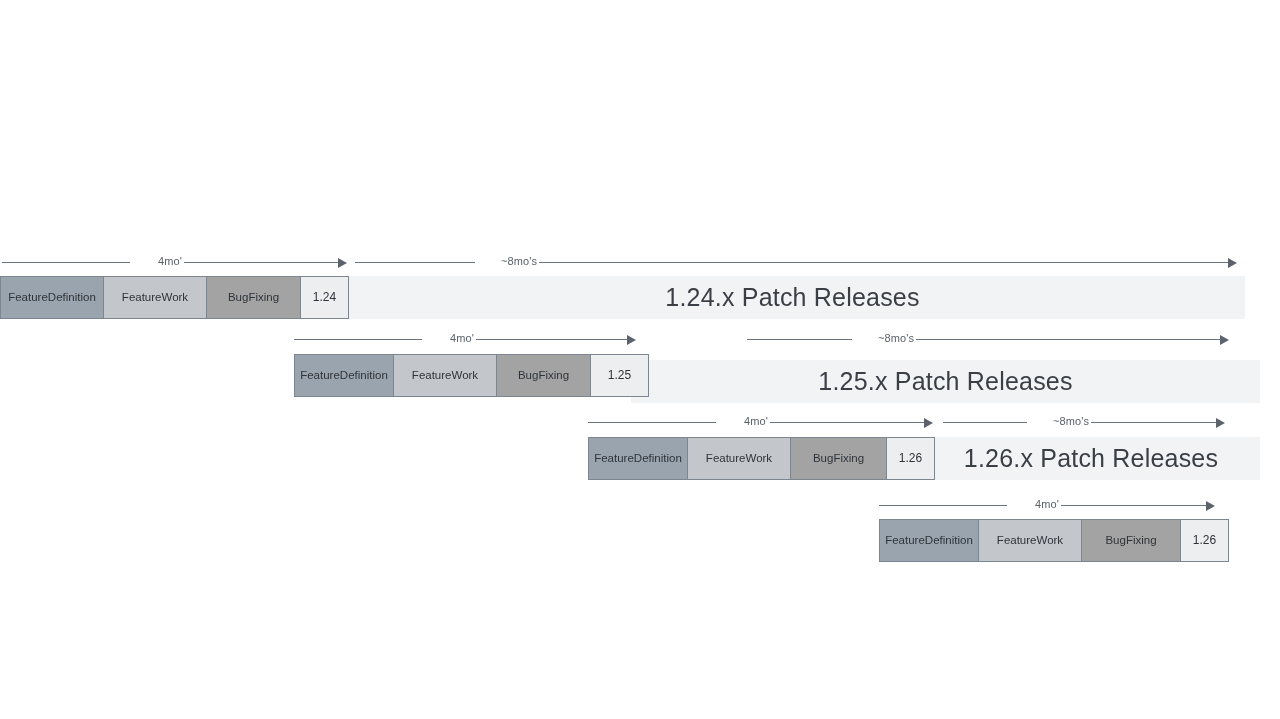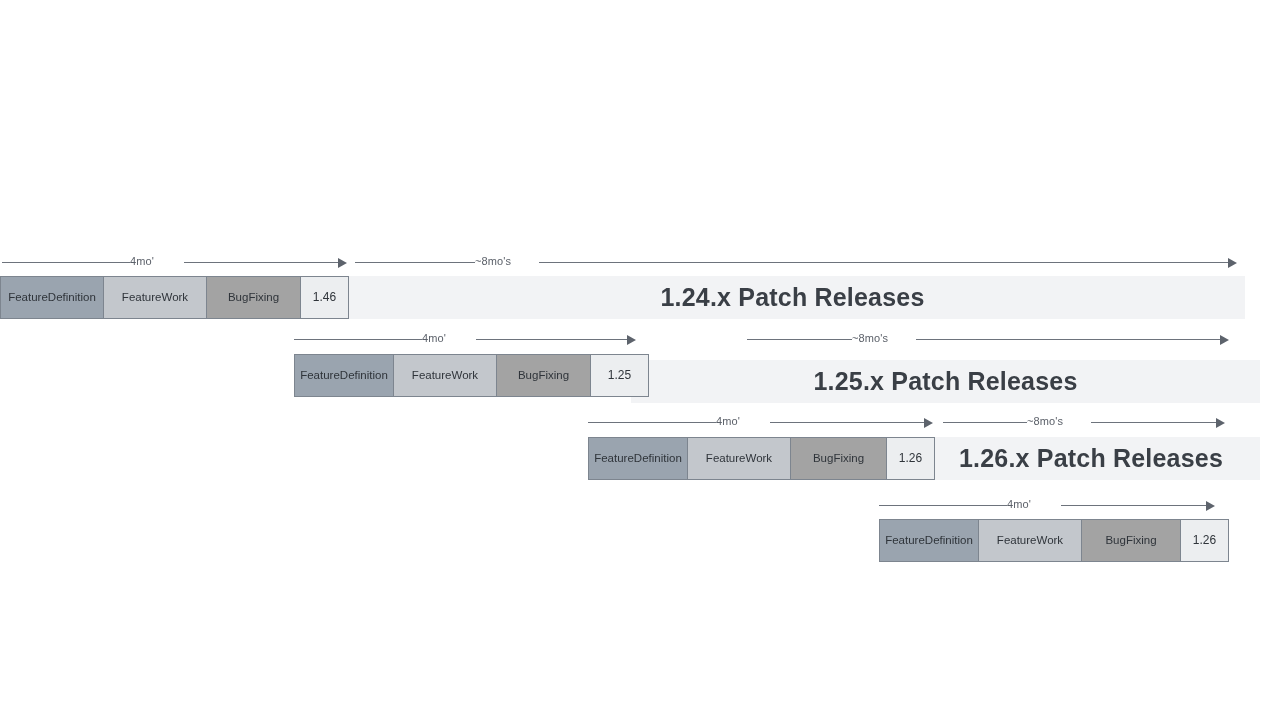--- a/index.html
+++ b/index.html
@@ -34,21 +34,21 @@
   
   .patch-band {
     position: absolute;
     background: #f2f3f5;
     display: flex;
     align-items: center;
     justify-content: center;
   }
   .patch-band-label {
     font-size: 25px;
-    font-weight: 700;
+    font-weight: 400;
     color: #3a3f46;
     letter-spacing: 0.2px;
     white-space: nowrap;
   }
 
   
   .phases {
     position: absolute;
     display: flex;
     align-items: stretch;
@@ -95,21 +95,21 @@
     border-top: 5px solid transparent;
     border-bottom: 5px solid transparent;
     border-left: 9px solid #5d636c;
   }
   .arrow-label {
     position: absolute;
     top: 2px;
     font-size: 11px;
     color: #5b6069;
     white-space: nowrap;
-    text-align: left;
+    text-align: right;
     letter-spacing: 0.1px;
   }
 </style>
 </head>
 <body>
 
 <div id="canvas">
 
   <div class="row">
 
@@ -138,21 +138,21 @@
       </div>
       <div class="phase phase-work" style="width:104px;">
         <span>Feature</span>
         <span>Work</span>
       </div>
       <div class="phase phase-bug" style="width:95px;">
         <span>Bug</span>
         <span>Fixing</span>
       </div>
       <div class="phase phase-version" style="width:49px;">
-        <span>1.46</span>
+        <span>1.24</span>
       </div>
     </div>
   </div>
 
   <div class="row">
 
     <div class="patch-band" style="left:631px; top:354px; width:629px; height:43px;margin-top:6px;">
       <span class="patch-band-label">1.25.x Patch Releases</span>
     </div>
 

